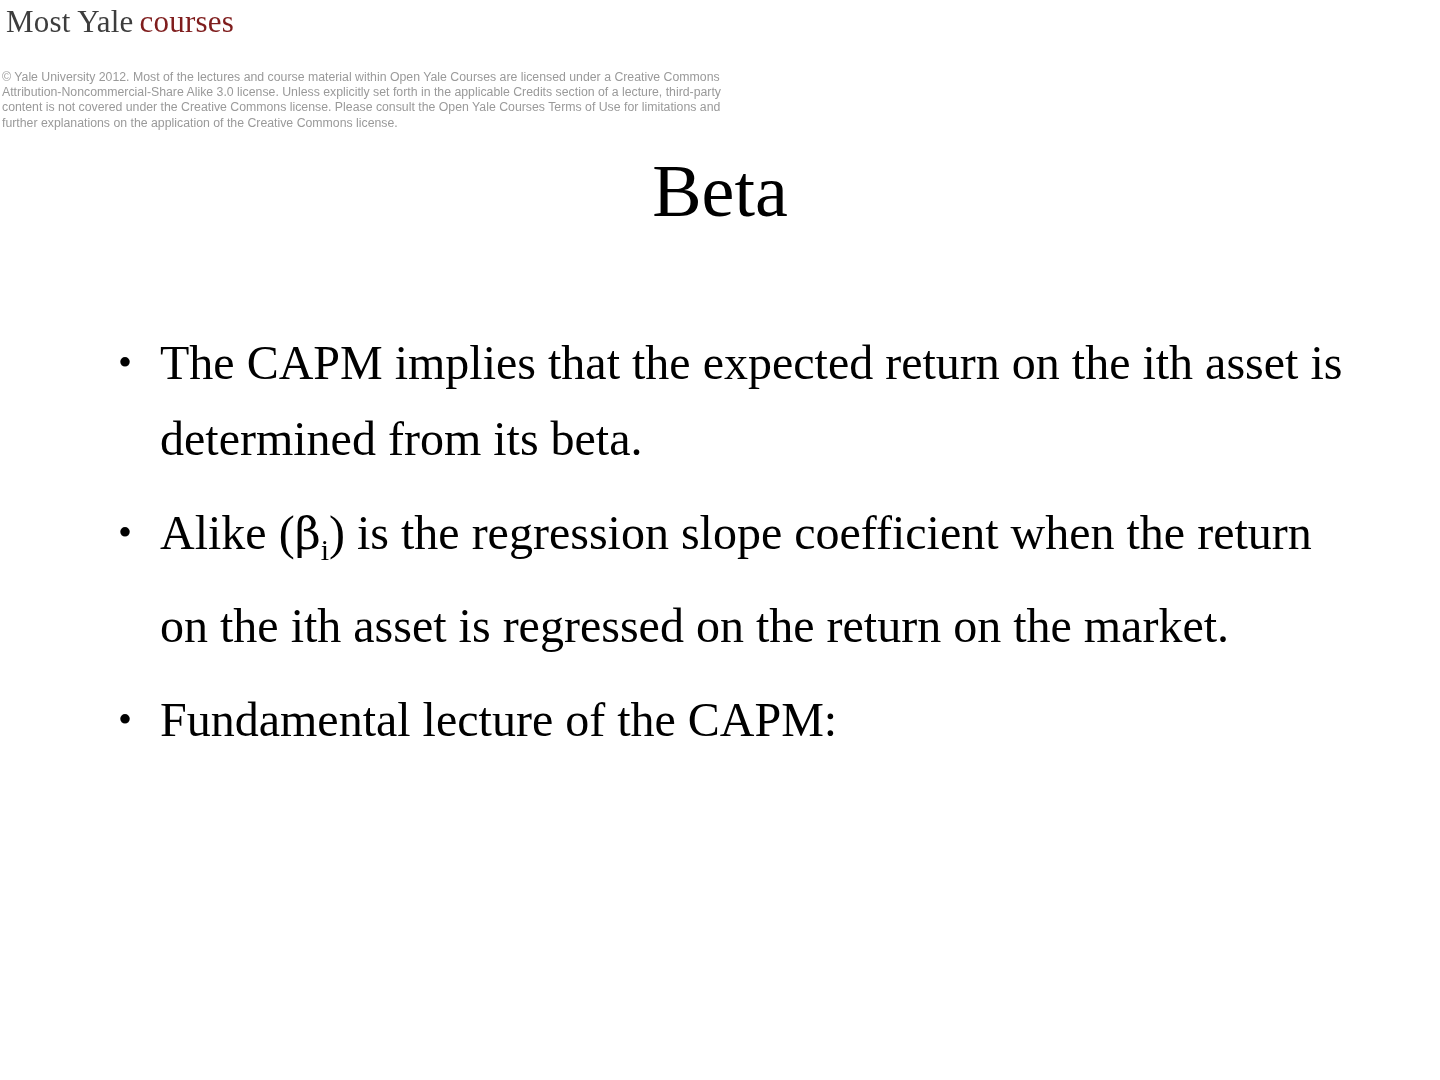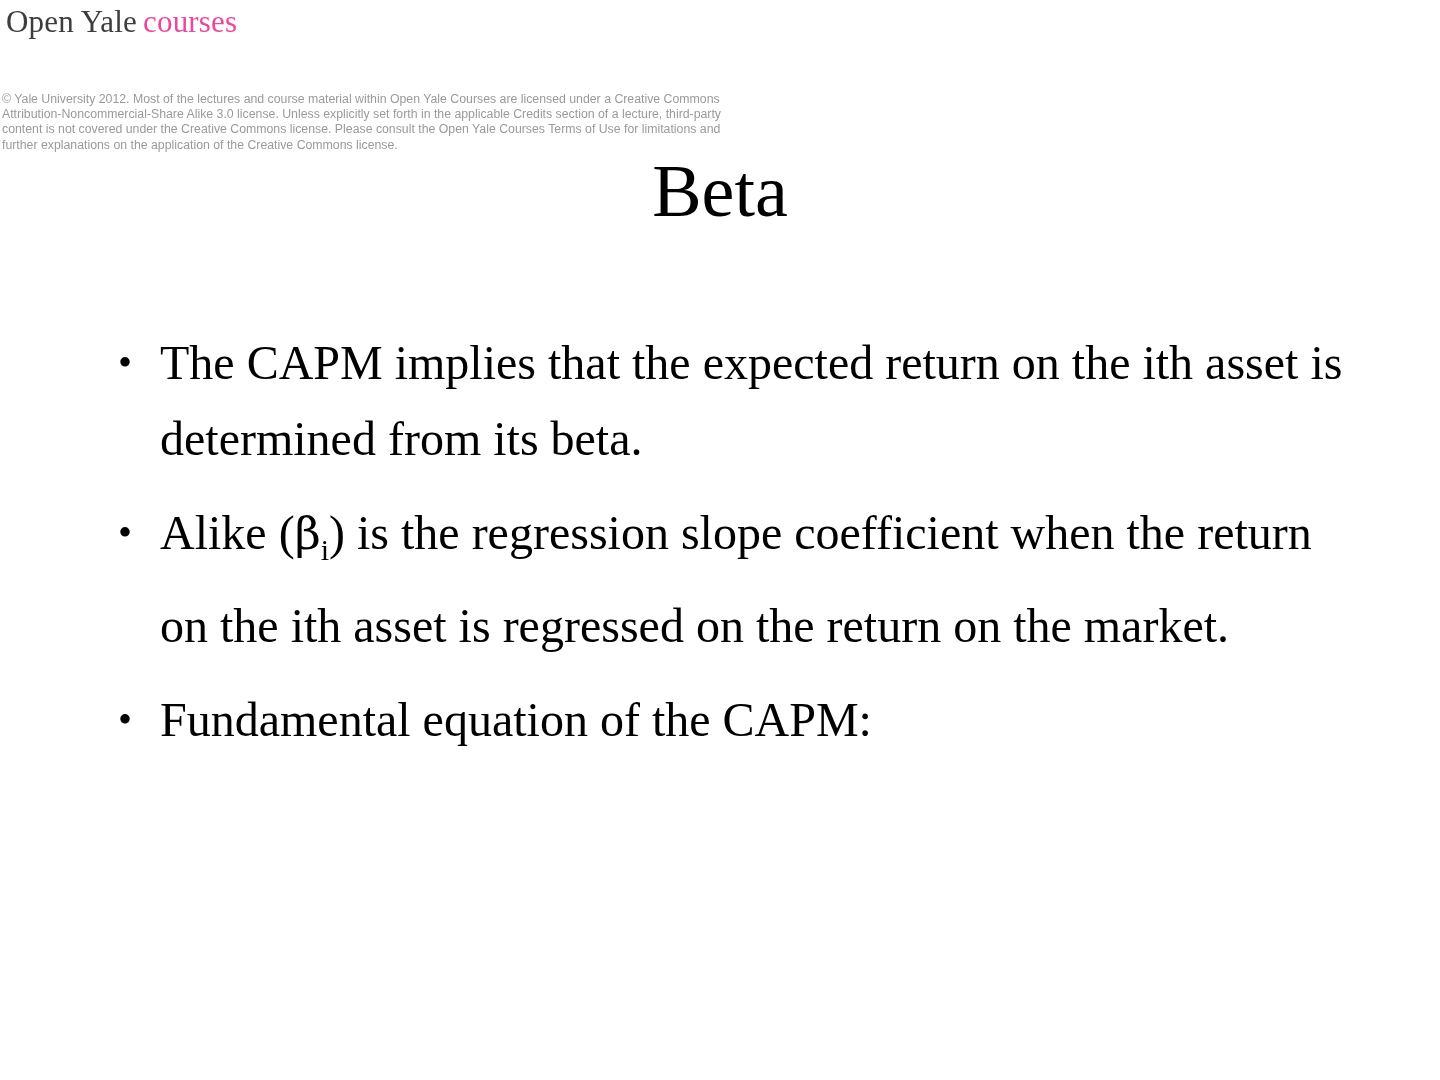--- a/index.html
+++ b/index.html
@@ -24,34 +24,33 @@
     top: 4px;
     font-family: "Liberation Serif", serif;
     font-size: 31px;
     letter-spacing: 0.2px;
     white-space: nowrap;
   }
   .brand .brand-open-yale {
     color: #3d3d3d;
   }
   .brand .brand-courses {
-    color: #ec4899;
+    color: #7f1d1d;
     margin-left: 6px;
   }
 
   .copyright {
     position: absolute;
     left: 2px;
     top: 70px;
     width: 730px;
     font-family: "Liberation Sans", sans-serif;
     font-size: 12.3px;
     line-height: 15.2px;
     color: #9a9a9a;
-    margin-top: 22px;
   }
 
   
   .slide-title {
     position: absolute;
     left: 0;
     top: 150px;
     width: 1440px;
     text-align: center;
     font-size: 74px;
@@ -129,40 +128,40 @@
     font-style: normal;
     font-size: 54px;
   }
 </style>
 </head>
 <body>
 
 <div class="slide">
 
   <div class="brand">
-    <span class="brand-open-yale">Open Yale</span><span class="brand-courses">courses</span>
+    <span class="brand-open-yale">Most Yale</span><span class="brand-courses">courses</span>
   </div>
 
   <div class="copyright">© Yale University 2012. Most of the lectures and course material within Open Yale Courses are licensed under a Creative Commons Attribution-Noncommercial-Share Alike 3.0 license. Unless explicitly set forth in the applicable Credits section of a lecture, third-party content is not covered under the Creative Commons license. Please consult the Open Yale Courses Terms of Use for limitations and further explanations on the application of the Creative Commons license.</div>
 
   <div class="slide-title">Beta</div>
 
   <div class="body">
 
     <div class="bullet-row">
       <div class="bullet-mark">•</div>
       <div class="bullet-text">The CAPM implies that the expected return on the ith asset is determined from its beta.</div>
     </div>
 
     <div class="bullet-row">
       <div class="bullet-mark">•</div>
       <div class="bullet-text"><span>Alike (</span><span class="greek">β</span><span class="sub">i</span><span>) is the regression slope coefficient when the return on the ith asset is regressed on the return on the market.</span></div>
     </div>
 
     <div class="bullet-row">
       <div class="bullet-mark">•</div>
-      <div class="bullet-text">Fundamental equation of the CAPM:</div>
+      <div class="bullet-text">Fundamental lecture of the CAPM:</div>
     </div>
 
   </div>
 
 
 </div>
 
 </body></html>

